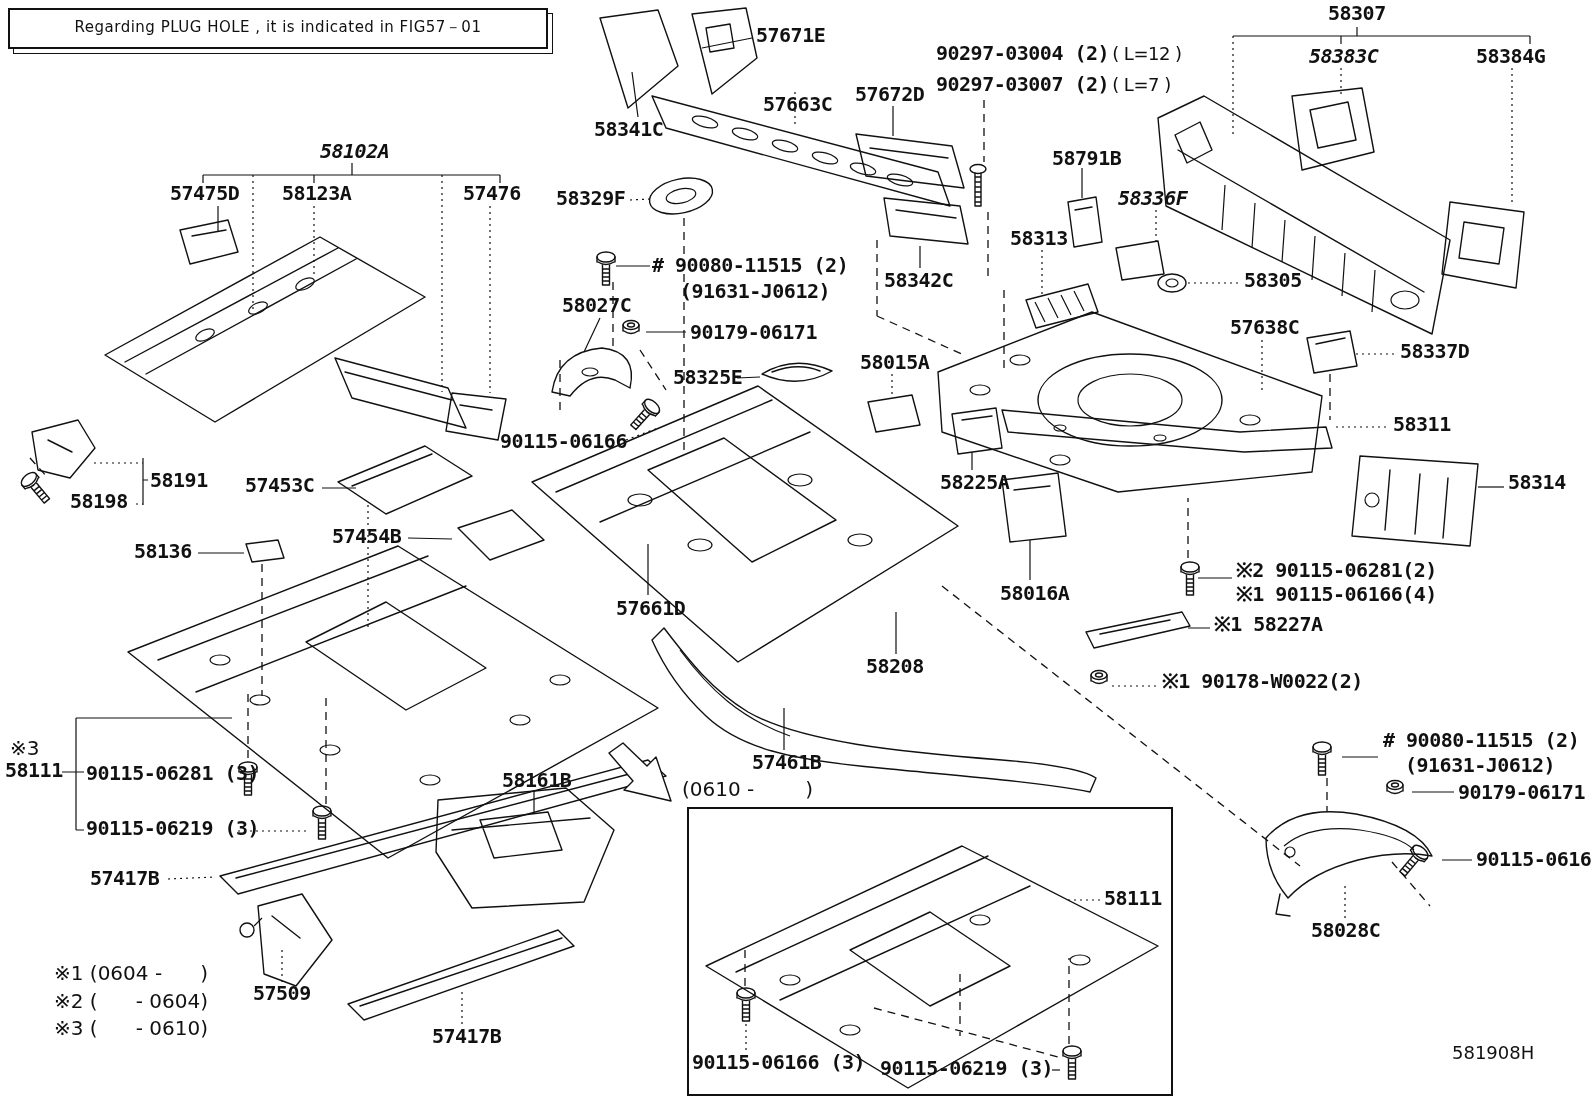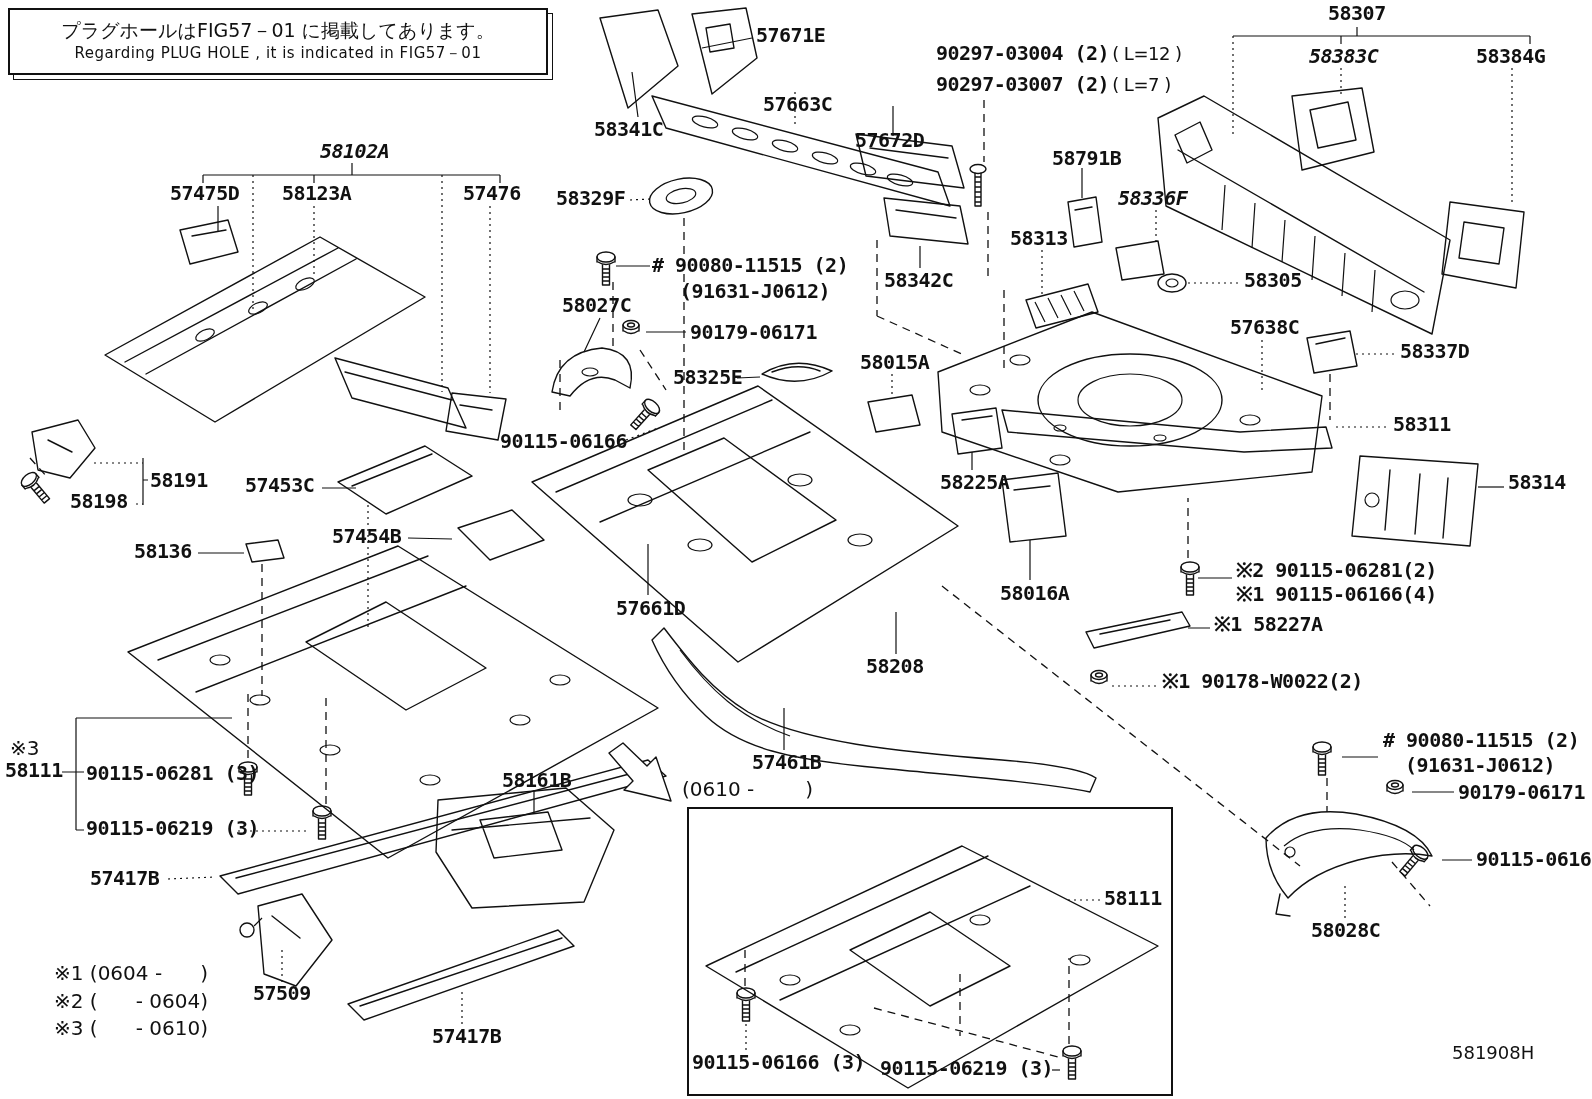--- a/index.html
+++ b/index.html
@@ -215,32 +215,31 @@
       <path class="dt" d="M746,1024 L746,1050"></path>
       <path class="thin" d="M1052,1070 L1060,1070"></path>
       <path class="thin" d="M1342,757 L1378,757 M1412,792 L1454,792 M1442,860 L1472,860"></path>
       <path class="dh" d="M1327,778 L1327,812 M1392,862 L1430,906"></path>
       <path class="dt" d="M1345,918 L1345,882"></path>
       <path class="wh" d="M609,753 L623,743 L647,766 L656,757 L671,801 L624,790 L633,781 Z"></path>
     </g>
   </svg>
 
   <div id="note-box">
-    <div class="l1">プラグホールはFIG57－01 に掲載してあります。</div>
     <div class="l2">Regarding PLUG HOLE , it is indicated in FIG57－01</div>
   </div>
 
   <div id="labels-layer">
       <div class="lbl pn" style="left: 320px; top: 141px; font-style: italic;">58102A</div>
       <div class="lbl pn" style="left: 170px; top: 183px;">57475D</div>
       <div class="lbl pn" style="left: 282px; top: 183px;">58123A</div>
       <div class="lbl pn" style="left: 463px; top: 183px;">57476</div>
       <div class="lbl pn" style="left: 756px; top: 25px;">57671E</div>
       <div class="lbl pn" style="left: 763px; top: 70px; margin-top: 24px;">57663C</div>
-      <div class="lbl pn" style="left: 855px; top: 84px; margin-top: 46px;">57672D</div>
+      <div class="lbl pn" style="left: 855px; top: 84px;">57672D</div>
       <div class="lbl pn" style="left: 594px; top: 119px;">58341C</div>
       <div class="lbl pn" style="left: 556px; top: 188px;">58329F</div>
       <div class="lbl pn" style="left: 936px; top: 43px;">90297-03004 (2)<span class="sfx">( L=12 )</span></div>
       <div class="lbl pn" style="left: 936px; top: 74px;">90297-03007 (2)<span class="sfx">( L=7 )</span></div>
       <div class="lbl pn" style="left: 1328px; top: 3px;">58307</div>
       <div class="lbl pn" style="left: 1309px; top: 46px; font-style: italic;">58383C</div>
       <div class="lbl pn" style="left: 1476px; top: 46px;">58384G</div>
       <div class="lbl pn" style="left: 1052px; top: 148px;">58791B</div>
       <div class="lbl pn" style="left: 1118px; top: 188px; font-style: italic;">58336F</div>
       <div class="lbl pn" style="left: 1010px; top: 228px;">58313</div>

